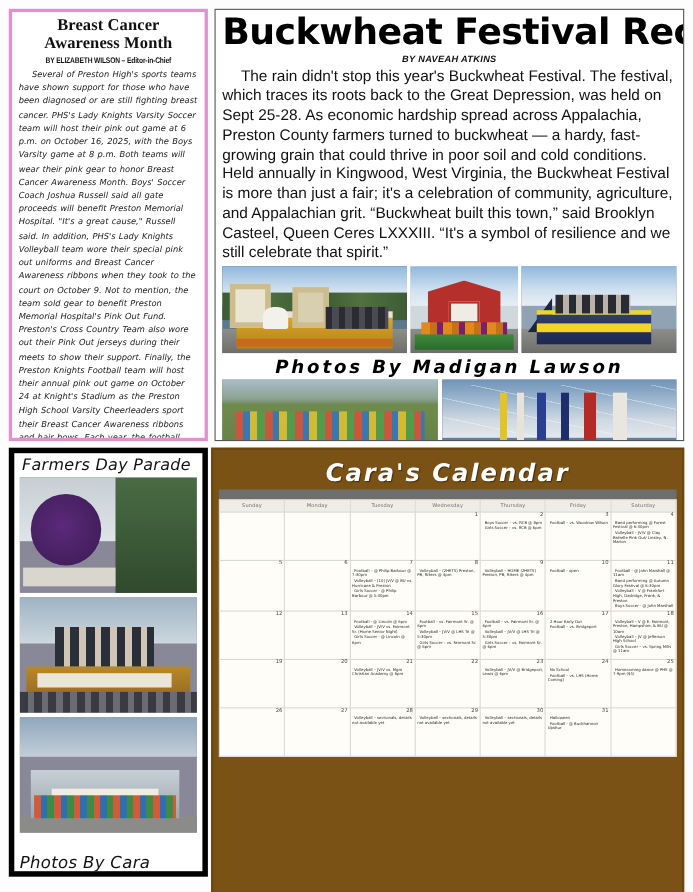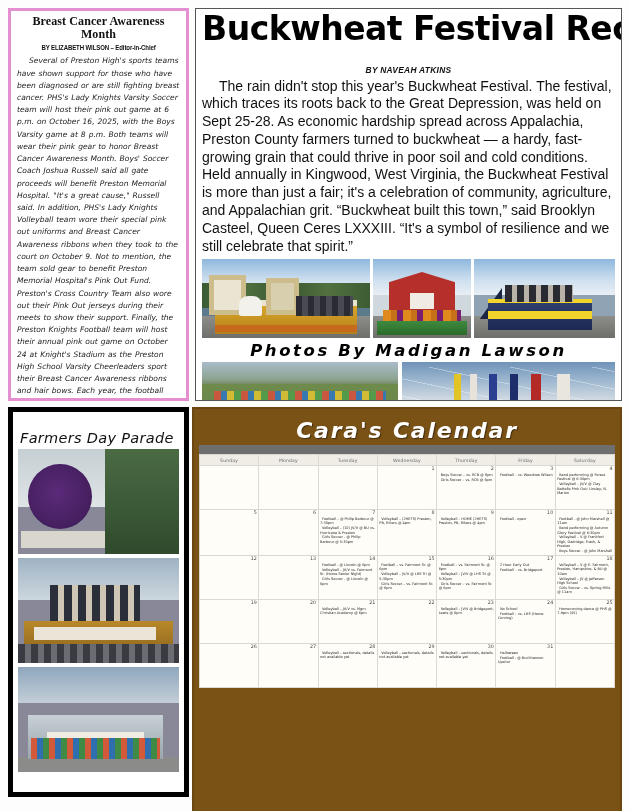--- a/index.html
+++ b/index.html
@@ -21,21 +21,21 @@
     position: absolute; left: 8px; top: 8px;
     width: 181px; height: 393px;
     border: 3px solid #e48fd0;
     background: #ffffff;
     padding: 4px 6px 4px 6px;
     overflow: hidden;
   }
   #bc-headline {
     text-align: center;
     font-family: "Liberation Serif", serif;
-    font-size: 12px;
+    font-size: 15px;
     font-weight: 600;
     letter-spacing: .1px;
     color: #111;
     line-height: 1.1;
     margin-bottom: 2px;
   }
   #bc-byline {
     text-align: center;
     font-family: "Liberation Sans", sans-serif;
     font-size: 7.4px;
@@ -77,21 +77,21 @@
     white-space: nowrap;
   }
   #bw-byline {
     text-align: center;
     font-family: "Liberation Sans", sans-serif;
     font-style: italic;
     font-weight: 700;
     font-size: 8.4px;
     letter-spacing: .3px;
     color: #111;
-    margin: 18px 0 3px 0;
+    margin: 1px 0 3px 0;
   }
   #bw-body {
     font-family: Liberation Sans, sans-serif;
     font-size: 14px;
     line-height: 1.27;
     color: #111;
     text-align: left;
     text-indent: 17px;
   }
   
@@ -244,21 +244,21 @@
     position:absolute; left:0; top:4%; right:0; height:40%;
     background: repeating-linear-gradient(12deg, rgba(255,255,255,.35) 0 1px, transparent 1px 17px);
   }
 
   
   #fd-box {
     position: absolute; left: 8px; top: 407px;
     width: 181px; height: 390px;
     border: 5px solid #000;
     background: #fff;
-    padding: 18px 5px;
+    padding: 3px 5px;
     overflow: hidden;
   }
   #fd-title {
     font-family: "DejaVu Sans", sans-serif;
     font-style: italic;
     font-size: 14.5px;
     letter-spacing: .3px;
     color: #111;
     text-align: left;
     padding-left: 2px;

